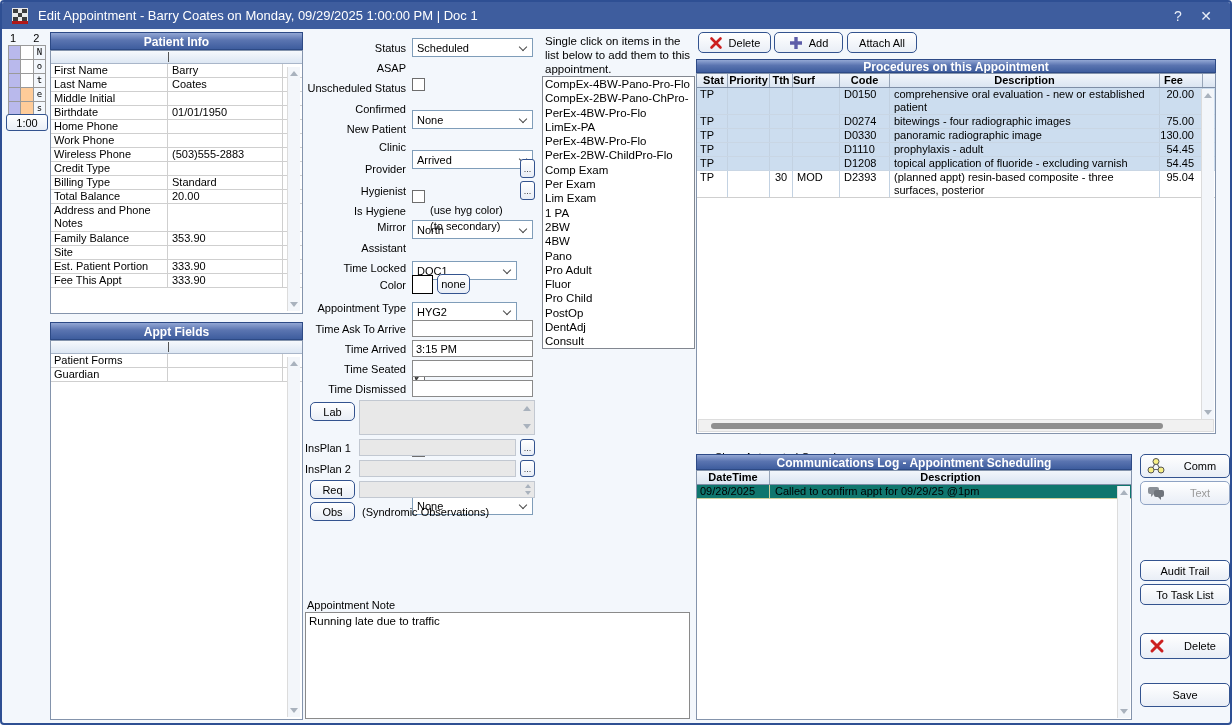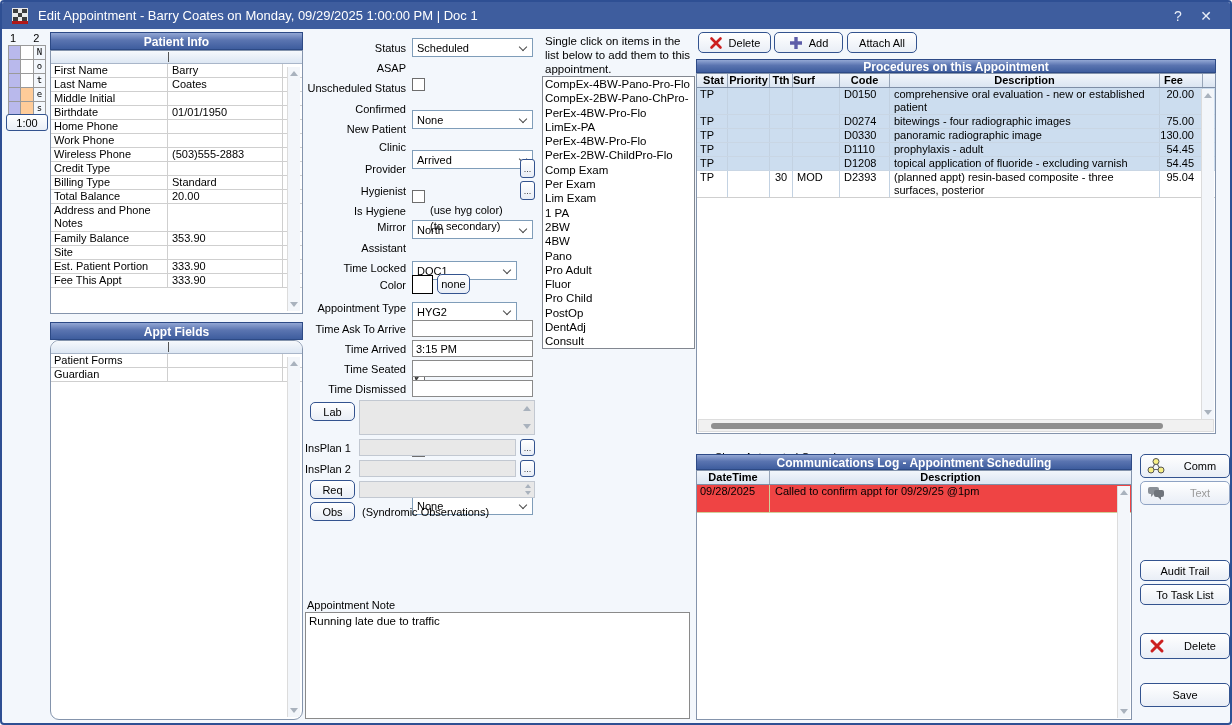--- a/index.html
+++ b/index.html
@@ -70,21 +70,21 @@
   .c.w-stat{width:31px;padding-left:3px;}
   .c.w-pri{width:42px;}
   .c.w-tth{width:23px;text-align:center;}
   .c.w-surf{width:47px;padding-left:4px;}
   .c.w-code{width:50px;padding-left:4px;}
   .c.w-desc{width:270px;}
   .c.w-fee{width:43px;}
   
   .cl-colhd{display:flex;background:linear-gradient(#f2f6fb,#dbe5f2);border-bottom:1px solid #7e8ea6;
     font-size:11px;font-weight:bold;height:14px;line-height:13px;}
-  .cl-row{display:flex;font-size:11px;line-height:13px;height:28px;background:#ef4444;border-bottom:1px solid #cfcf9a;}
+  .cl-row{display:flex;font-size:11px;line-height:13px;height:14px;background:#0f766e;border-bottom:1px solid #cfcf9a;}
   
   .mini-cell{border:1px solid #9a9a9a;border-top:none;}
   .mini-letter{font-size:9px;font-family:"DejaVu Sans Mono",monospace;text-align:center;line-height:13px;}
   .hsb-track{background:#f1f1f1;border:1px solid #dddddd;}
   .hsb-thumb{background:#8f8f8f;border-radius:3px;}
 </style>
 </head>
 <body>
 
 <div class="window">
@@ -210,21 +210,21 @@
       </div>
       <div class="vsb" style="right:2px;top:16px;bottom:2px;">
         <div class="tri-up"></div>
         <div class="tri-down"></div>
       </div>
     </div>
   </div>
 
   <div class="abs" style="left:48px;top:320px;width:253px;height:398px;">
     <div class="panel-hd">Appt Fields</div>
-    <div class="panel" style="position:absolute;left:0;top:18px;right:0;bottom:0;overflow:hidden;border-radius:9px;">
+    <div class="panel" style="position:absolute;left:0;top:18px;right:0;bottom:0;overflow:hidden;">
       <div class="subhd">
           <div class="divline" style="left:117px;"></div>
         </div>
       <div class="pi-row">
           <div class="pi-label">Patient Forms</div>
           <div class="pi-value"></div>
         </div>
       <div class="pi-row">
           <div class="pi-label">Guardian</div>
           <div class="pi-value"></div>

